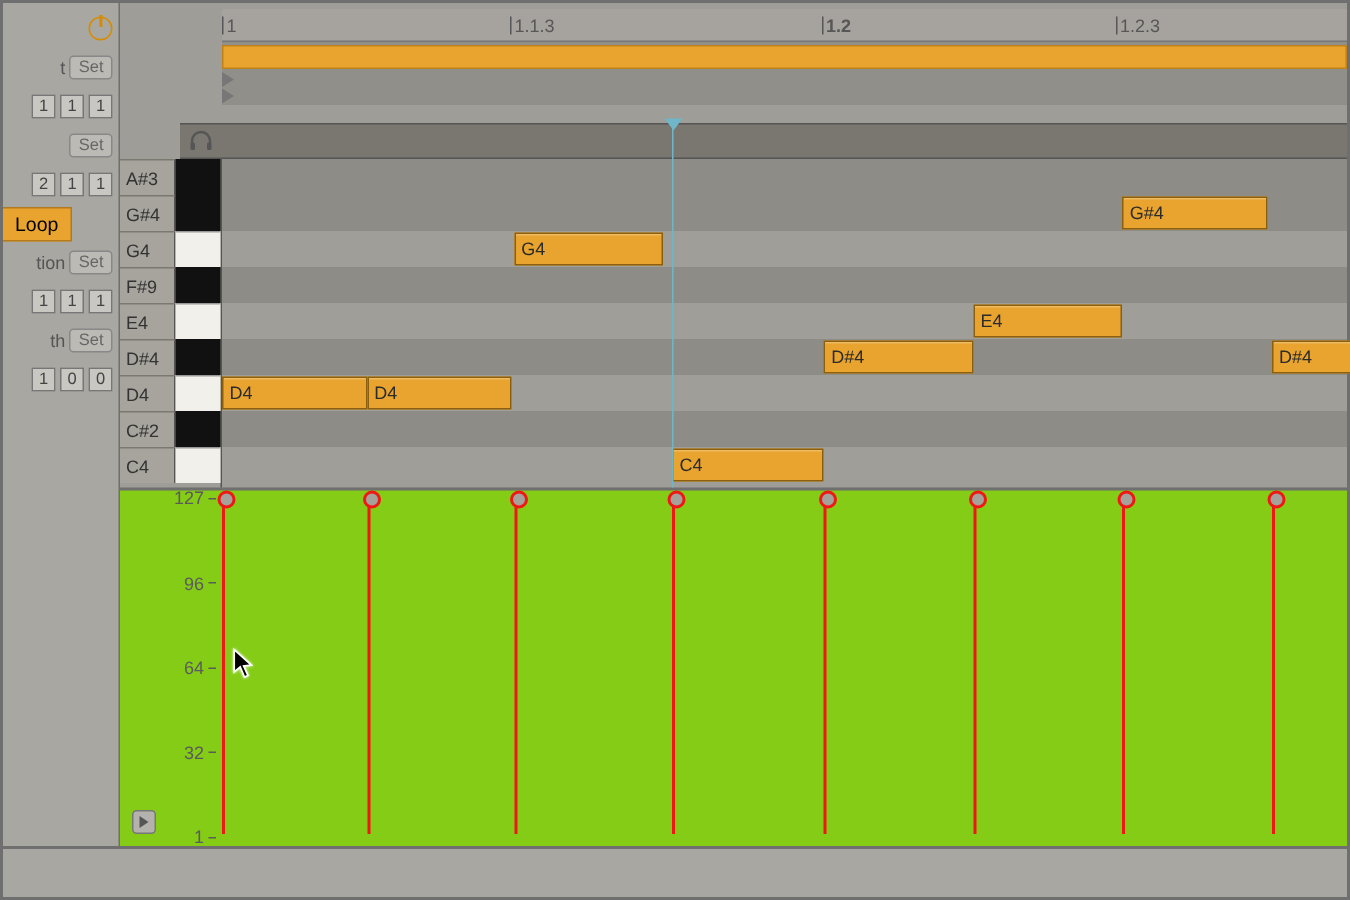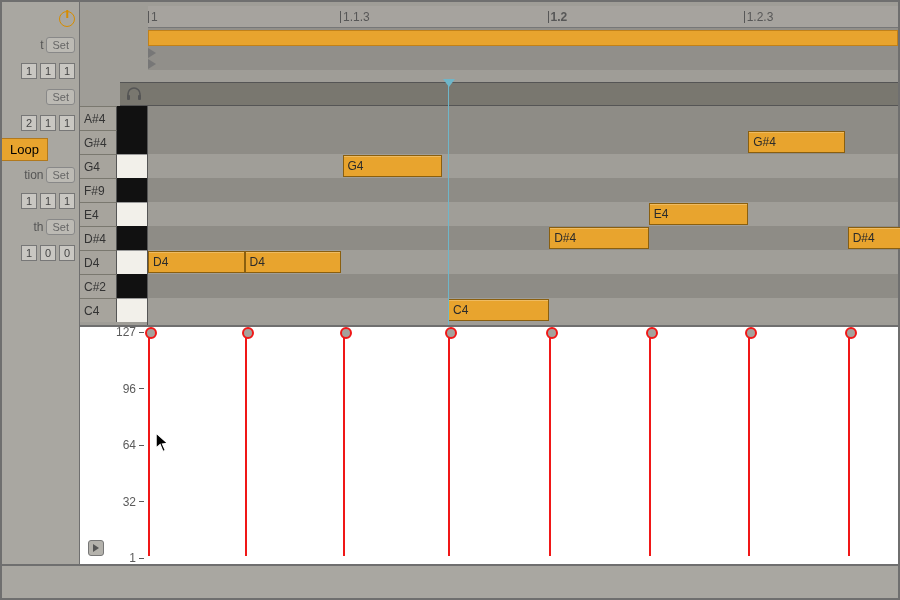--- a/index.html
+++ b/index.html
@@ -147,21 +147,21 @@
   }
   .playhead::before {
     content:''; position:absolute; top:-1px; left:-5px;
     width:0; height:0; border-left:6px solid transparent; border-right:6px solid transparent;
     border-top:8px solid #6fb6c9;
   }
 
   
   .vel-area {
     position: absolute; left: 78px; top: 324px; right: 0; height: 238px;
-    background: #ffffff;
+    background: #84cc16;
     border-top: 1px solid #6f6f6f;
   }
   .vel-scale {
     position: absolute; left: 0; top: 4px; width: 68px; bottom: 8px;
   }
   .vel-scale .tick {
     position: absolute; right: 4px; color: #5b5b5b; font-size: 12px;
     display: flex; align-items: center; gap: 3px;
   }
   .vel-scale .tick::after { content:''; display:inline-block; width:5px; height:1px; background:#5b5b5b; }
@@ -266,21 +266,21 @@
           <svg viewBox="0 0 16 14">
               <path d="M2 9V7a6 6 0 0 1 12 0v2" fill="none" stroke="#555" stroke-width="1.6"></path>
               <rect x="1" y="8" width="3" height="5" rx="1" fill="#555"></rect>
               <rect x="12" y="8" width="3" height="5" rx="1" fill="#555"></rect>
             </svg>
         </span>
       </div>
 
       <div class="keys">
           <div class="key-row" style="top: 0px; height: 24px;">
-            <div class="keylabel">A#4</div>
+            <div class="keylabel">A#3</div>
             <div class="pkey black"></div>
           </div>
           <div class="key-row" style="top: 24px; height: 24px;">
             <div class="keylabel">G#4</div>
             <div class="pkey black"></div>
           </div>
           <div class="key-row" style="top: 48px; height: 24px;">
             <div class="keylabel">G4</div>
             <div class="pkey white"></div>
           </div>

